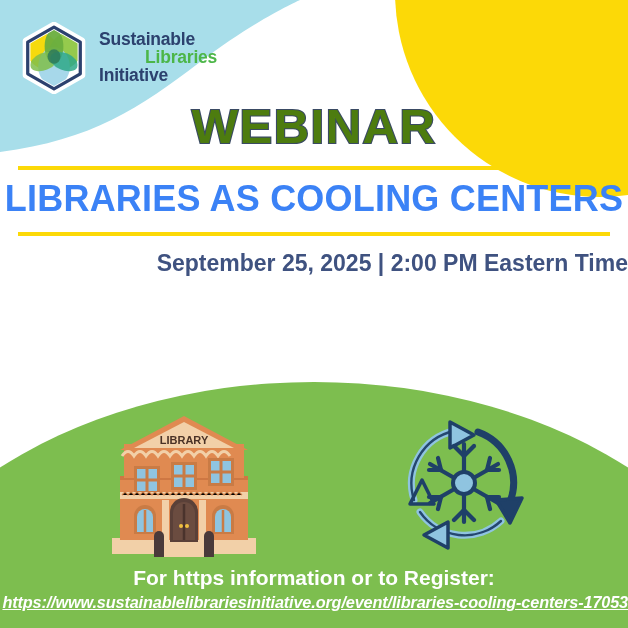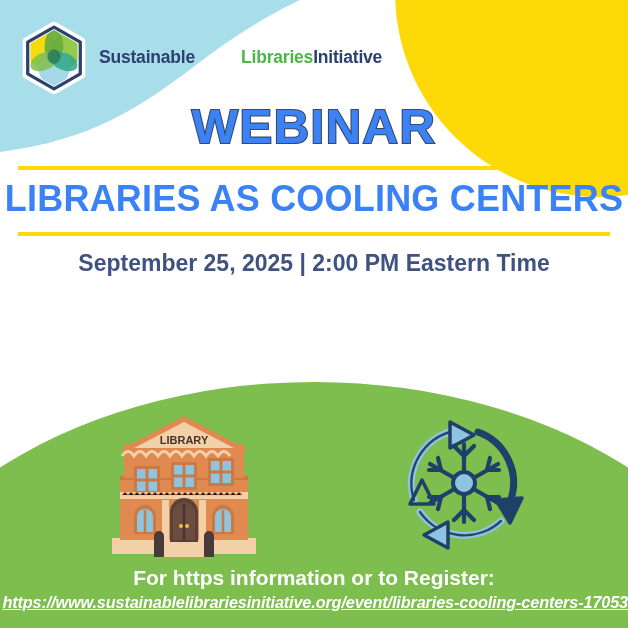--- a/index.html
+++ b/index.html
@@ -21,38 +21,38 @@
   .bg-layer { position:absolute; inset:0; width:628px; height:628px; }
 
   
   .logo-wrap {
     position:absolute; left:18px; top:22px;
     display:flex; align-items:center; gap:9px;
     z-index:6;
   }
   .logo-mark { width:72px; height:72px; flex:0 0 auto; }
   .logo-text {
-    display:flex; flex-direction:row;
+    display:flex; flex-direction:column;
     line-height:1.02;
     font-weight:bold;
     font-size:17.5px;
     letter-spacing:-0.2px;
   }
   .logo-l1 { color:#2c416e; }
   .logo-l2 { color:#4cb648;margin-left:46px; }
   .logo-l3 { color:#2c416e; }
 
   
   .webinar {
     position:absolute; top:98px; left:0; width:628px;
     text-align:center;
     font-size:49px;
     font-weight:bold;
     letter-spacing:1.5px;
-    color:#3b82f6;
+    color:#4d7c0f;
     -webkit-text-stroke:2.2px #3a4a63;
     paint-order:stroke fill;
     z-index:5;
   }
 
   
   .rule {
     position:absolute; left:18px; width:592px; height:4px;
     background:#FCD907; z-index:5;
   }
@@ -65,21 +65,21 @@
     font-size:36px;
     font-weight:bold;
     color:#3b82f6;
     letter-spacing:0.2px;
     z-index:5;
   }
 
   
   .dateline {
     position:absolute; top:250px; left:0; width:628px;
-    text-align:center;
+    text-align:right;
     font-size:23px;
     font-weight:bold;
     color:#3f5280;
     z-index:5;
   }
 
   
   .desc {
     position:absolute; top:305px; left:26px; width:576px;
     text-align:center;

